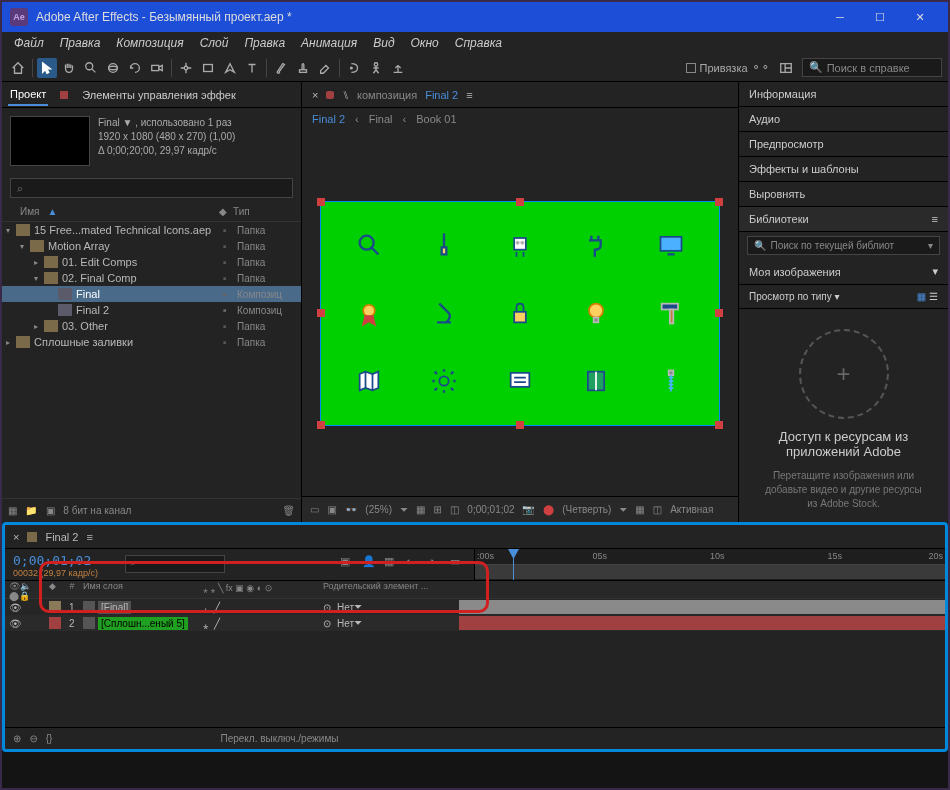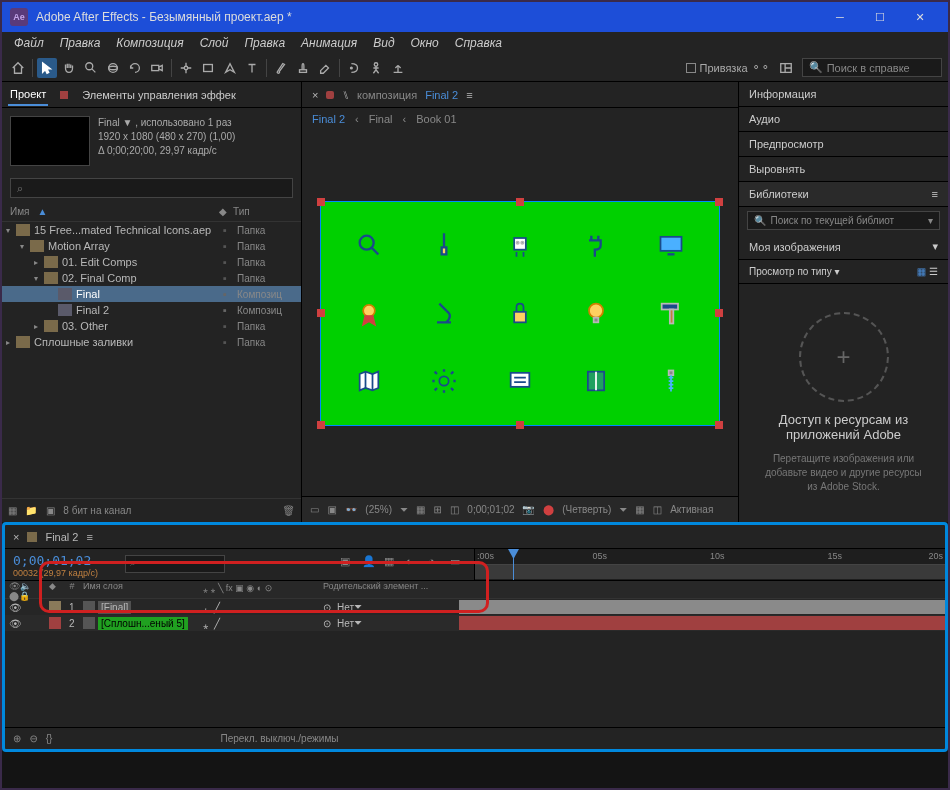--- a/index.html
+++ b/index.html
@@ -21,21 +21,21 @@
 .project-panel { width: 300px; background: #232323; display: flex; flex-direction: column; border-right: 1px solid #000; }
 .panel-tabs { height: 26px; display: flex; align-items: center; padding: 0 6px; gap: 12px; border-bottom: 1px solid #000; }
 .panel-tabs .tab { color: #ccc; font-size: 11px; padding: 4px 2px; }
 .panel-tabs .tab.active { color: #fff; border-bottom: 2px solid #4a8dd8; }
 .proj-header { display: flex; padding: 8px; gap: 8px; }
 .thumb { width: 80px; height: 50px; background: #000; border: 1px solid #444; }
 .proj-info { font-size: 10px; color: #aaa; line-height: 1.4; }
 .proj-search { padding: 4px 8px; }
 .proj-search input { width: 100%; background: #1a1a1a; border: 1px solid #444; padding: 3px 6px; color: #aaa; font-size: 11px; }
 .proj-columns { display: flex; padding: 4px 8px; font-size: 10px; color: #888; border-bottom: 1px solid #333; }
-.proj-columns .c1 { flex: 1; display: flex; align-items: center; gap: 8px; }
+.proj-columns .c1 { flex: 1; display: flex; align-items: center; gap: 8px; margin-left: 10px; }
 .proj-columns .c2 { width: 60px; }
 .sortarrow { color: #4a8dd8; }
 .proj-tree { flex: 1; overflow: auto; font-size: 11px; }
 .tree-row { display: flex; align-items: center; height: 16px; padding: 0 4px; }
 .tree-row.sel { background: #4a6a8a; color: #fff; }
 .tree-row .ind { display: inline-block; }
 .tree-row .arrow { width: 10px; color: #888; font-size: 8px; }
 .tree-row .icon { width: 14px; height: 12px; margin-right: 4px; }
 .tree-row .name { flex: 1; }
 .tree-row .type { width: 60px; color: #888; font-size: 10px; }
@@ -456,20 +456,23 @@
     <div class="rp-section">
         <span>Информация</span>
       </div>
     <div class="rp-section">
         <span>Аудио</span>
       </div>
     <div class="rp-section">
         <span>Предпросмотр</span>
       </div>
     <div class="rp-section">
+        <span>Эффекты и шаблоны</span>
+      </div>
+    <div class="rp-section">
         <span>Выровнять</span>
       </div>
     <div class="rp-section hdr">
         <span>Библиотеки</span>
         <span>≡</span>
       </div>
     <div class="lib-search">
       <div class="sb">
           <span>🔍</span>
           <span>Поиск по текущей библиот</span>

